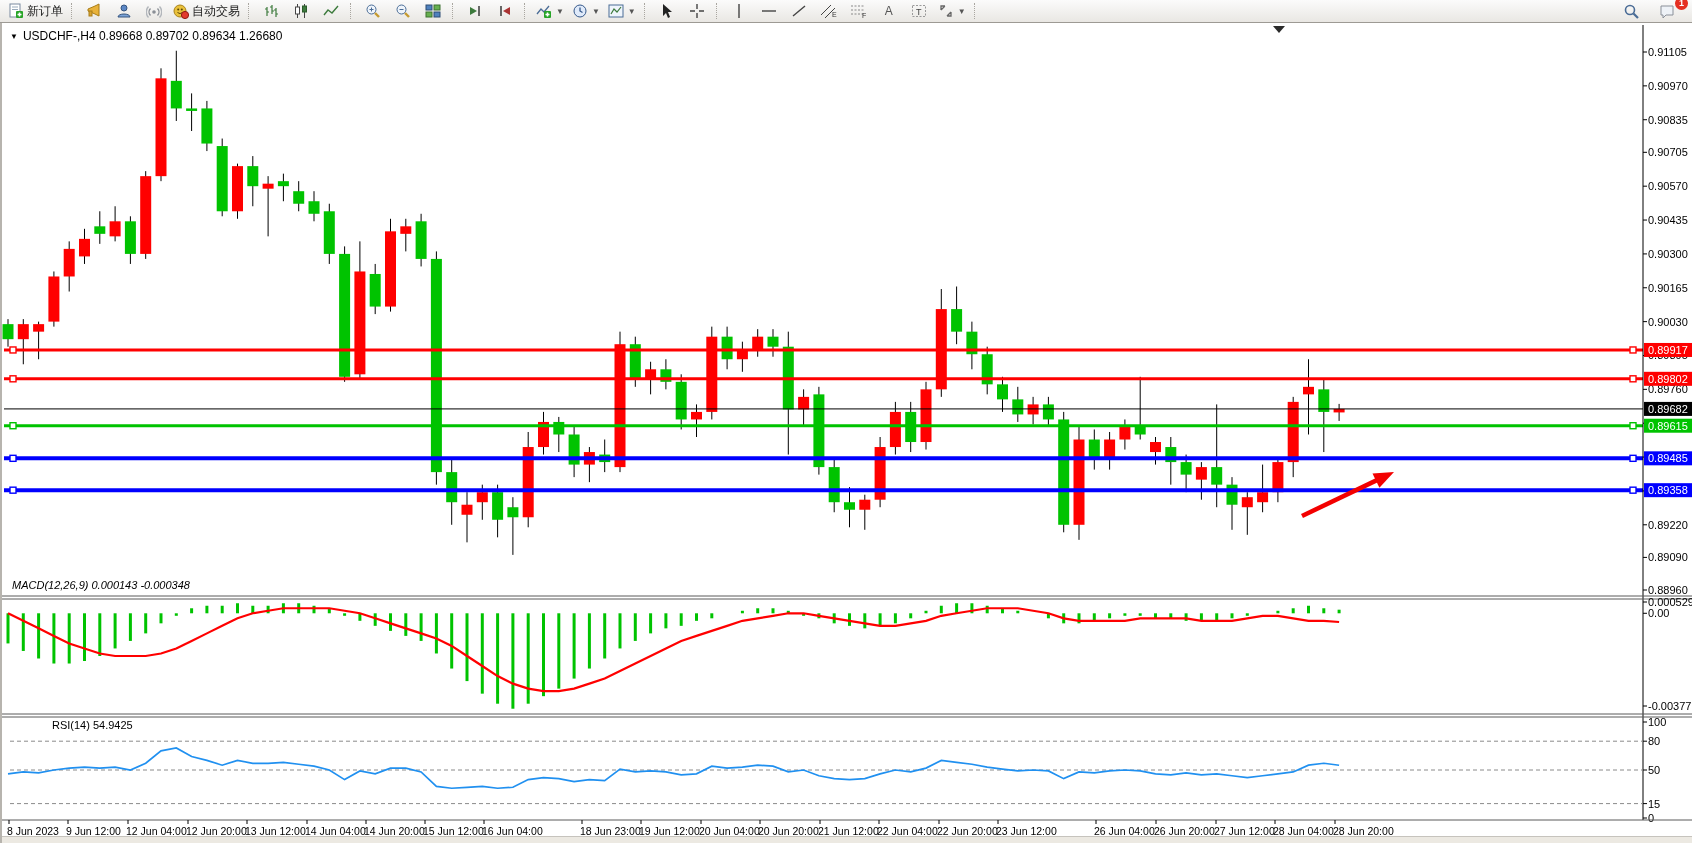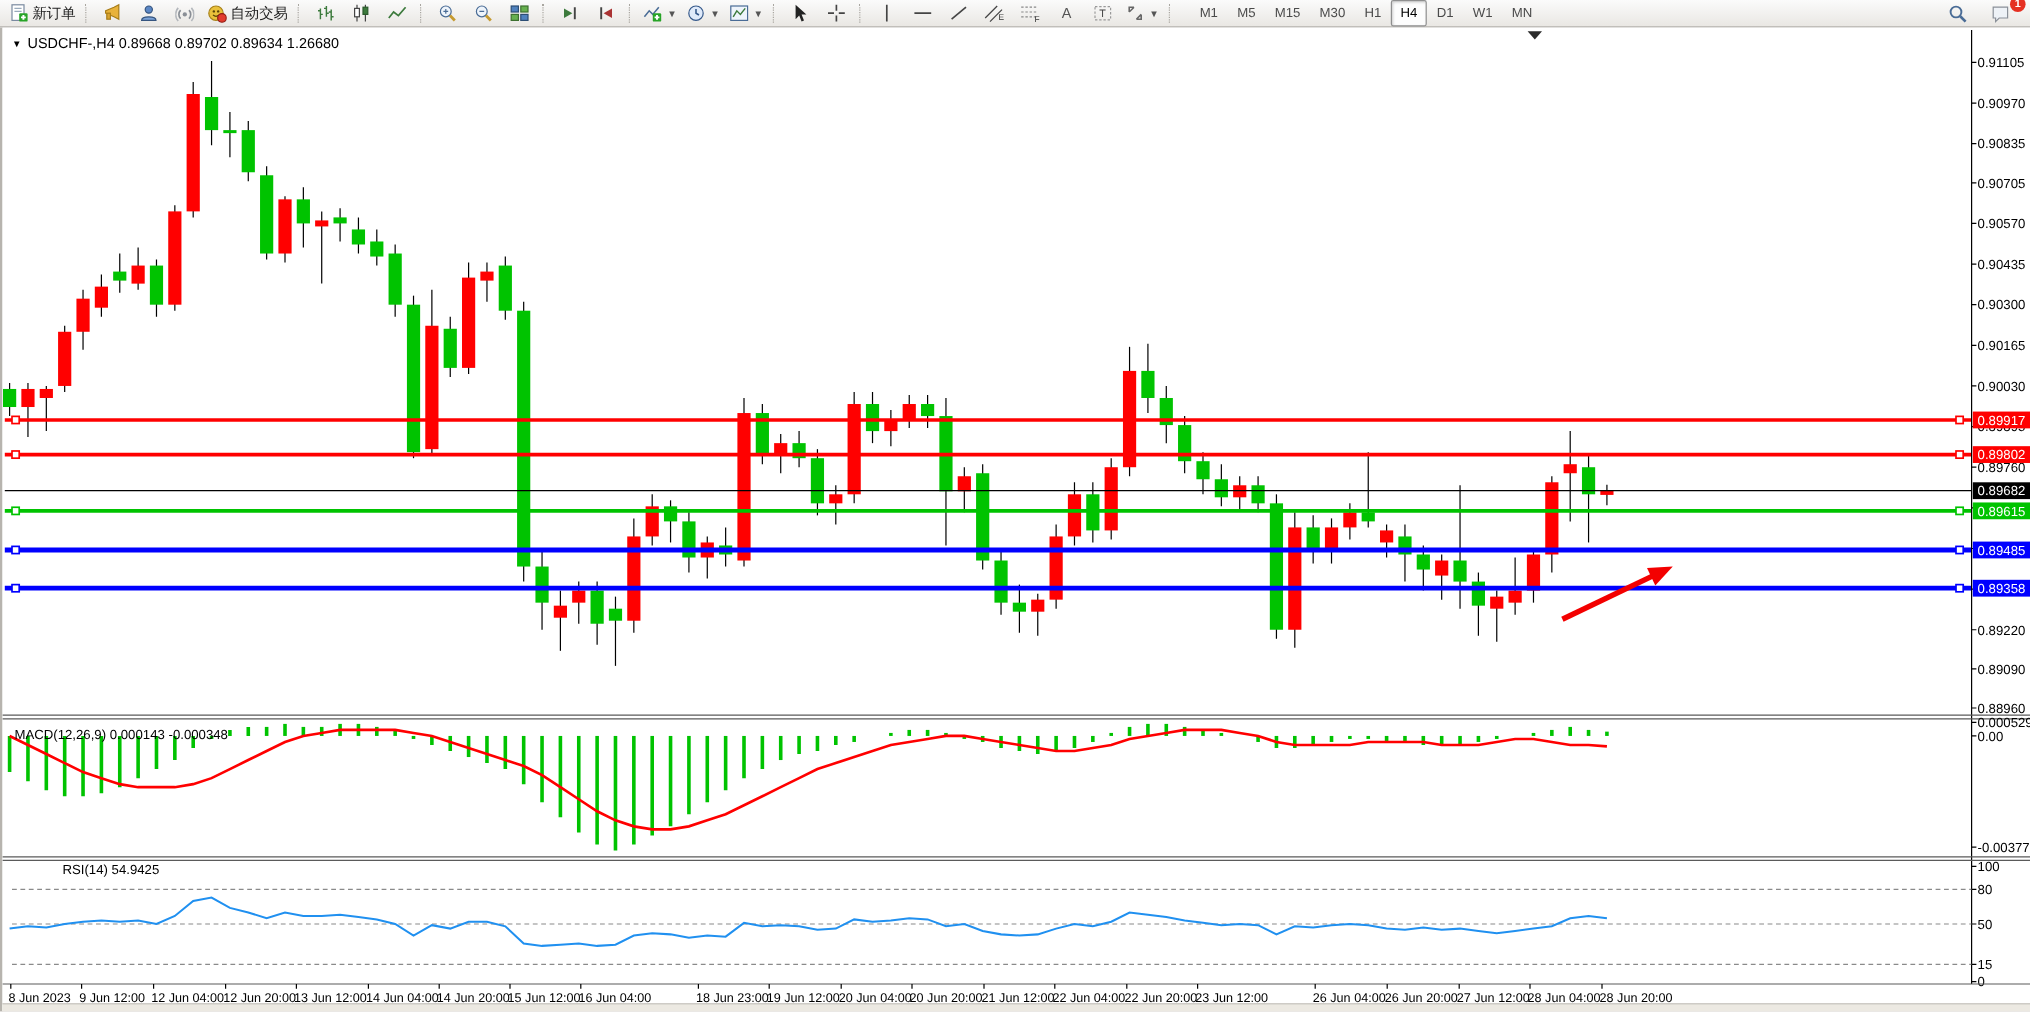--- a/index.html
+++ b/index.html
@@ -21,21 +21,21 @@
   .right-icons{margin-left:auto;display:flex;align-items:center;gap:6px;padding-right:6px;}
   .badge{position:absolute;top:-4px;right:-7px;background:#e53022;color:#fff;font-size:9px;
     width:13px;height:13px;border-radius:50%;text-align:center;line-height:13px;font-weight:bold;}
   
   #chart-window{position:absolute;top:23px;left:0;width:1692px;height:820px;background:#fff;
     border-left:2px solid #b7b4ae;box-sizing:border-box;}
   #symbol-line{position:absolute;top:6px;left:8px;font-size:12px;color:#000;
     display:flex;align-items:center;gap:5px;z-index:5;}
   #symbol-line .tri{font-size:8px;color:#000;}
   .ind-label{position:absolute;left:10px;font-size:11px;color:#000;z-index:5;}
-  #macd-label{top:584px;}
+  #macd-label{top:556px;font-style:italic;}
   #rsi-label{top:696px;padding-left:40px;}
   #chart{position:absolute;top:0;left:0;}
   #bottom-strip{position:absolute;left:0;bottom:0;width:1692px;height:6px;background:#ece9e2;
     border-top:1px solid #c6c3bd;}
 </style>
 </head>
 <body>
 <div id="app">
 
   <div id="toolbar">
@@ -209,31 +209,20 @@
       </svg>
     </div>
     <div class="tb-btn">
       <svg width="16" height="16">
         <path d="M3 7l4-4M7 3h-4v4" stroke="#666" fill="none" stroke-width="1.3"></path>
         <path d="M13 9l-4 4M9 13h4v-4" stroke="#666" fill="none" stroke-width="1.3"></path>
       </svg>
         <span class="dd">▼</span>
     </div>
     <div class="sep"></div>
-    <div class="tf-group" id="tf-group">
-        <div class="tf-btn">M1</div>
-        <div class="tf-btn">M5</div>
-        <div class="tf-btn">M15</div>
-        <div class="tf-btn">M30</div>
-        <div class="tf-btn">H1</div>
-        <div class="tf-btn active">H4</div>
-        <div class="tf-btn">D1</div>
-        <div class="tf-btn">W1</div>
-        <div class="tf-btn">MN</div>
-      </div>
     <div class="right-icons">
       <div class="tb-btn">
         <svg width="17" height="17">
           <circle cx="7" cy="7" r="4.5" fill="none" stroke="#4a6c96" stroke-width="1.6"></circle>
           <line x1="10.5" y1="10.5" x2="15" y2="15" stroke="#4a6c96" stroke-width="2.2"></line>
         </svg>
       </div>
       <div class="tb-btn" style="position:relative;">
         <svg width="17" height="17">
           <path d="M2 3h12v9H7l-3 3v-3H2z" fill="#eef2f7" stroke="#8a9099"></path>

